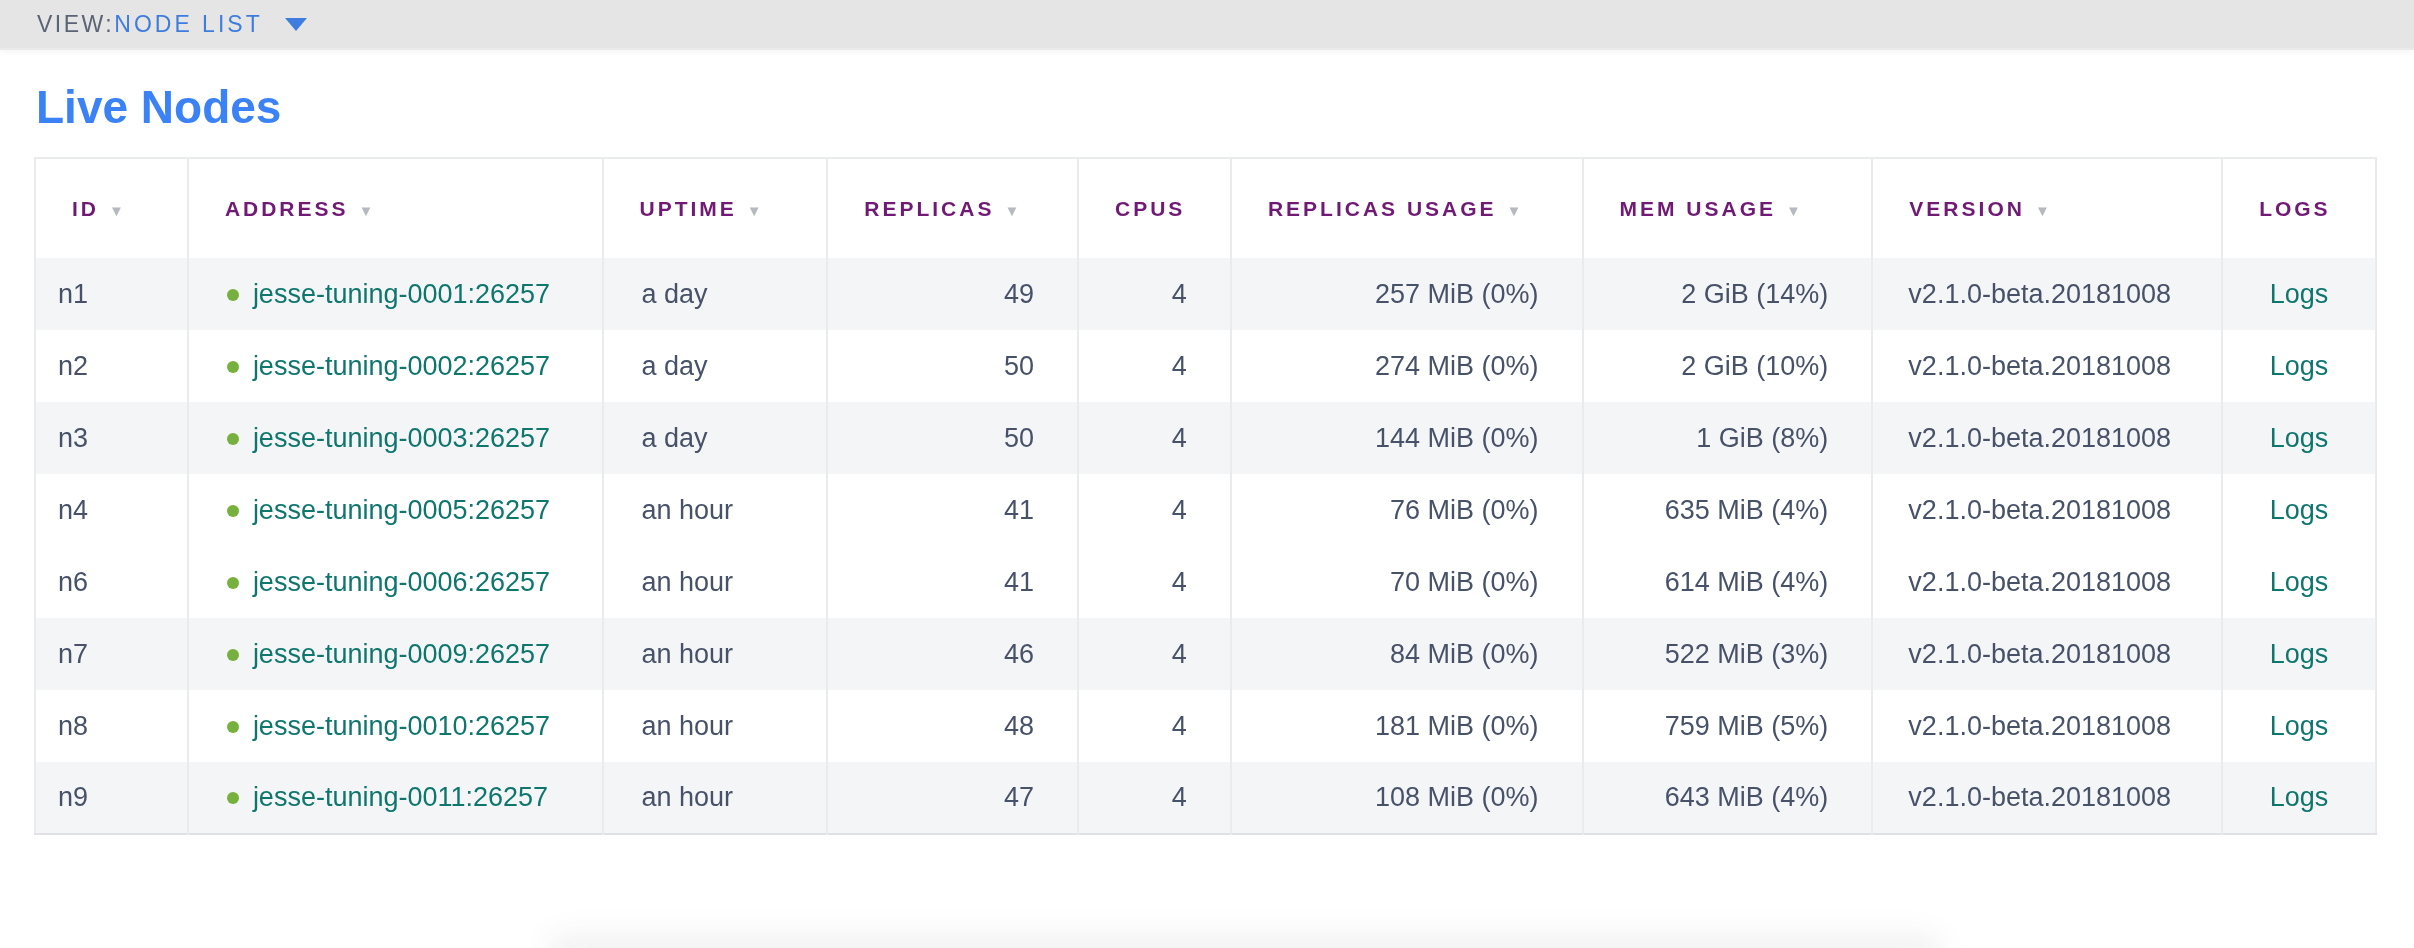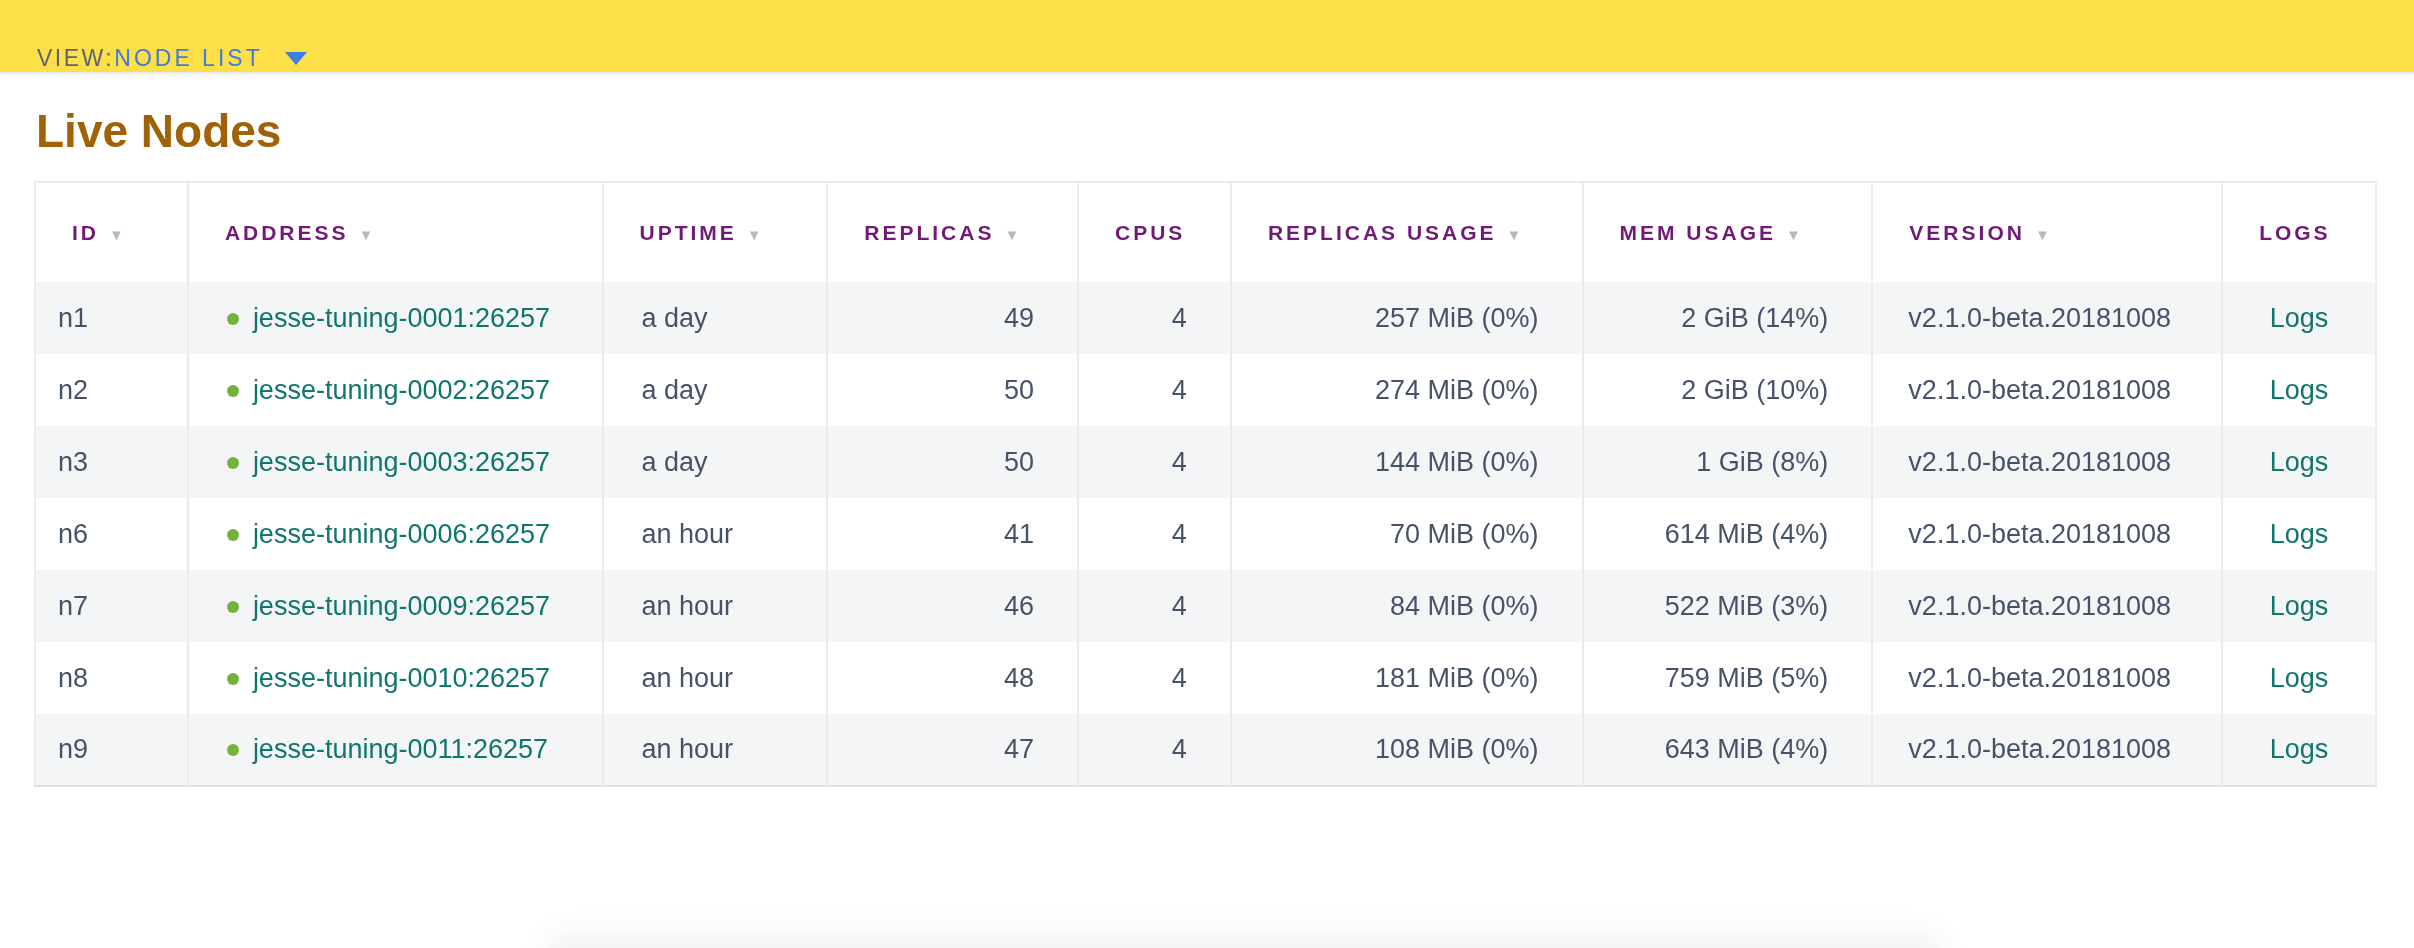--- a/index.html
+++ b/index.html
@@ -4,25 +4,25 @@
 <style>
   * { margin: 0; padding: 0; box-sizing: border-box; }
   html, body {
     width: 2414px; height: 948px;
     background: #ffffff;
     overflow: hidden;
     font-family: "Liberation Sans", "DejaVu Sans", sans-serif;
   }
   
   .viewbar {
-    height: 74px;
+    height: 50px;
     display: flex;
-    align-items: flex-end;
+    align-items: center;
     padding-left: 37px;
-    background: #fde047;
+    background: #e5e5e5;
     border-bottom: 2px solid #e9eaec;
     box-shadow: 0 3px 6px rgba(0,0,0,0.035);
     position: relative;
     z-index: 5;
   }
   .viewbar .view-label {
     font-size: 23px;
     letter-spacing: 2.5px;
     color: #5b6475;
     font-weight: 400;
@@ -44,21 +44,21 @@
     border-left: 11px solid transparent;
     border-right: 11px solid transparent;
     border-top: 13px solid #3e7ce0;
   }
   
   h1.page-title {
     margin: 32px 0 0 36px;
     font-size: 46px;
     line-height: 50px;
     font-weight: 700;
-    color: #a16207;
+    color: #3b82f6;
     letter-spacing: 0px;
   }
   
   .table-wrap {
     margin: 25px 37px 0 34px;
   }
   table.nodes {
     width: 2343px;
     table-layout: fixed;
     border-collapse: collapse;
@@ -240,20 +240,35 @@
         <td>50</td>
         <td>4</td>
         <td>144 MiB (0%)</td>
         <td>1 GiB (8%)</td>
         <td>v2.1.0-beta.20181008</td>
         <td>
           <a class="cell-link">Logs</a>
         </td>
       </tr>
         <tr>
+        <td>n4</td>
+        <td>
+          <span class="status-dot"></span><a class="cell-link">jesse-tuning-0005:26257</a>
+        </td>
+        <td>an hour</td>
+        <td>41</td>
+        <td>4</td>
+        <td>76 MiB (0%)</td>
+        <td>635 MiB (4%)</td>
+        <td>v2.1.0-beta.20181008</td>
+        <td>
+          <a class="cell-link">Logs</a>
+        </td>
+      </tr>
+        <tr>
         <td>n6</td>
         <td>
           <span class="status-dot"></span><a class="cell-link">jesse-tuning-0006:26257</a>
         </td>
         <td>an hour</td>
         <td>41</td>
         <td>4</td>
         <td>70 MiB (0%)</td>
         <td>614 MiB (4%)</td>
         <td>v2.1.0-beta.20181008</td>

